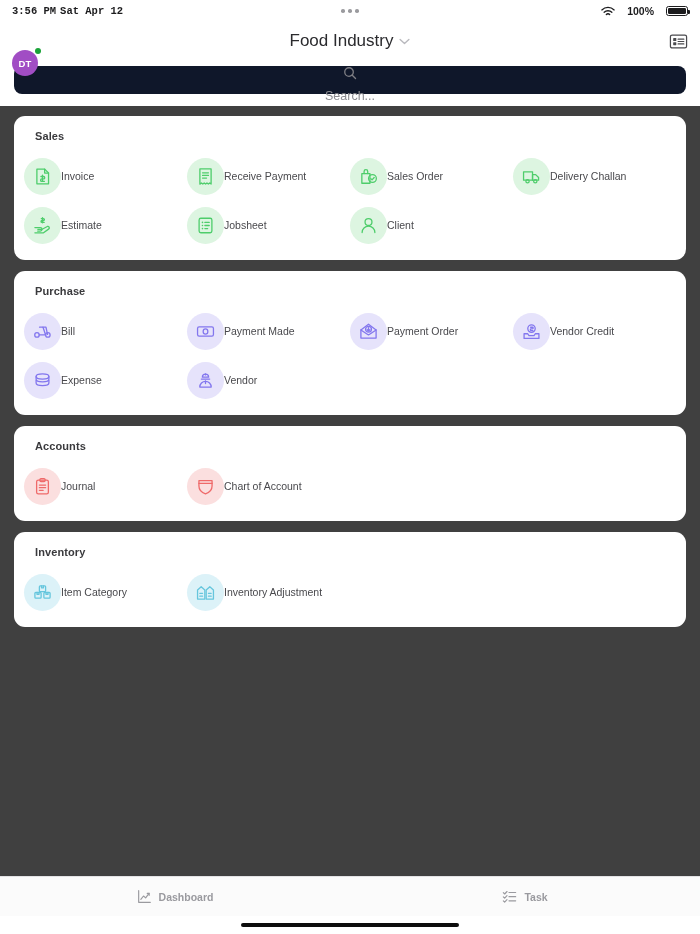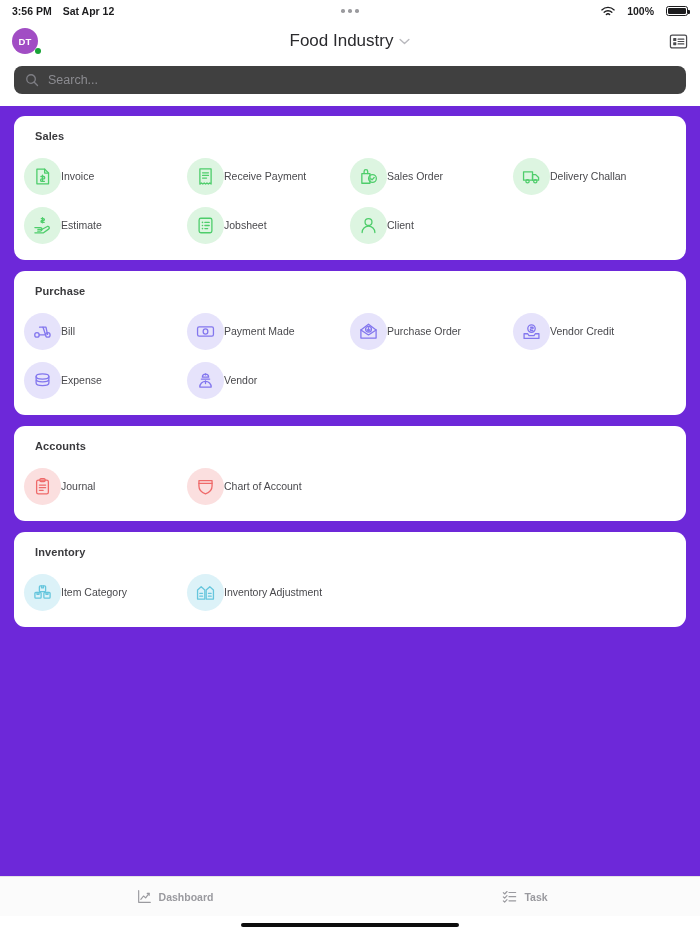--- a/index.html
+++ b/index.html
@@ -14,21 +14,21 @@
 
   
   .status-bar {
     height: 22px; flex: 0 0 22px;
     background: #ffffff;
     display: flex; align-items: center;
     padding: 0 12px;
     font-size: 10.5px; font-weight: bold; color: #1c1c1e;
     position: relative;
   }
-  .sb-left { display: flex; align-items: flex-start; gap: 11px; }
+  .sb-left { display: flex; align-items: flex-start; gap: 4px; font-family: Liberation Mono, monospace; }
   .sb-right { margin-left: auto; display: flex; align-items: center; gap: 12px; }
   .sb-dots {
     position: absolute; left: 0; right: 0; top: 0; bottom: 0;
     display: flex; align-items: center; justify-content: center;
     pointer-events: none;
   }
   .dots-inner { display: flex; gap: 3.5px; }
   .dots-inner i { width: 3.5px; height: 3.5px; border-radius: 50%; background: #9b9b9f; display: block; }
   .battery {
     width: 22px; height: 10.5px; border: 1px solid #1c1c1e; border-radius: 2.6px;
@@ -48,47 +48,48 @@
     padding: 0 12px;
     position: relative;
   }
   .avatar-wrap { position: relative; width: 26px; height: 26px; }
   .avatar {
     width: 26px; height: 26px; border-radius: 50%;
     background: #a14dc4;
     color: #fff; font-size: 9.5px; font-weight: bold;
     display: flex; align-items: center; justify-content: center;
     letter-spacing: .2px;
+    margin-top: 22px;
   }
   .presence-dot {
     position: absolute; right: -3px; bottom: 0px;
     width: 6px; height: 6px; border-radius: 50%;
     background: #19a337;
   }
   .nav-title-wrap {
     position: absolute; left: 0; right: 0; top: 0; bottom: 0;
     display: flex; align-items: center; justify-content: center; gap: 6px;
     pointer-events: none;
   }
   .nav-title { font-size: 17px; color: #2b2b2e; font-weight: normal; }
   .chev { color: #b8b8bd; display: flex; align-items: center; }
   .nav-right { margin-left: auto; display: flex; align-items: center; }
 
   
   .search-zone { background: #ffffff; padding: 6px 14px 12px; flex: 0 0 auto; }
   .search-box {
-    height: 28px; border-radius: 8px; background: #404040;
-    display: flex; align-items: center; gap: 9px; padding: 0 11px;
+    height: 28px; border-radius: 8px; background: #0f172a;
+    display: flex; align-items: center; gap: 9px; padding: 0 11px; flex-direction: column;
   }
   .search-ph { font-size: 12.5px; color: #8b8b90; }
 
   
   .content {
     flex: 1 1 auto; overflow: hidden;
-    background: #6d28d9;
+    background: #404040;
     padding: 10px 14px 0;
     display: flex; flex-direction: column; gap: 11px;
   }
   .card {
     background: #ffffff; border-radius: 11px;
     padding: 14px 10px 16px;
   }
   .card-title {
     font-size: 11px; font-weight: bold; color: #3a3a3d;
     padding-left: 11px; margin-bottom: 4px; letter-spacing: .1px;
@@ -295,21 +296,21 @@
         </div>
         <div class="tile">
           <div class="bubble" style="background:#e6e3fb">
             <svg width="19" height="19" viewBox="0 0 22 22" fill="none" stroke="#8377ee" stroke-width="1.5" stroke-linejoin="round" stroke-linecap="round">
               <path d="M2.2 9.2L11 2.6l8.8 6.6v9.4H2.2z"></path>
               <path d="M2.2 9.2L11 15l8.8-5.8"></path>
               <circle cx="11" cy="8.4" r="3.4" fill="#e6e3fb"></circle>
               <path d="M11 6.4v4M9.4 8.9l1.6 1.6 1.6-1.6"></path>
             </svg>
           </div>
-          <div class="tile-label">Purchase Order</div>
+          <div class="tile-label">Payment Order</div>
         </div>
         <div class="tile">
           <div class="bubble" style="background:#e6e3fb">
             <svg width="19" height="19" viewBox="0 0 22 22" fill="none" stroke="#8377ee" stroke-width="1.5" stroke-linejoin="round" stroke-linecap="round">
               <circle cx="11" cy="7.6" r="4.3"></circle>
               <path d="M10 6.1h2a.95.95 0 0 1 0 1.9h-1.4a.95.95 0 0 0 0 1.9h2"></path>
               <path d="M2.4 13.6h4.2l1.5 2.2h5.8l1.5-2.2h4.2v5.4H2.4z"></path>
             </svg>
           </div>
           <div class="tile-label">Vendor Credit</div>

